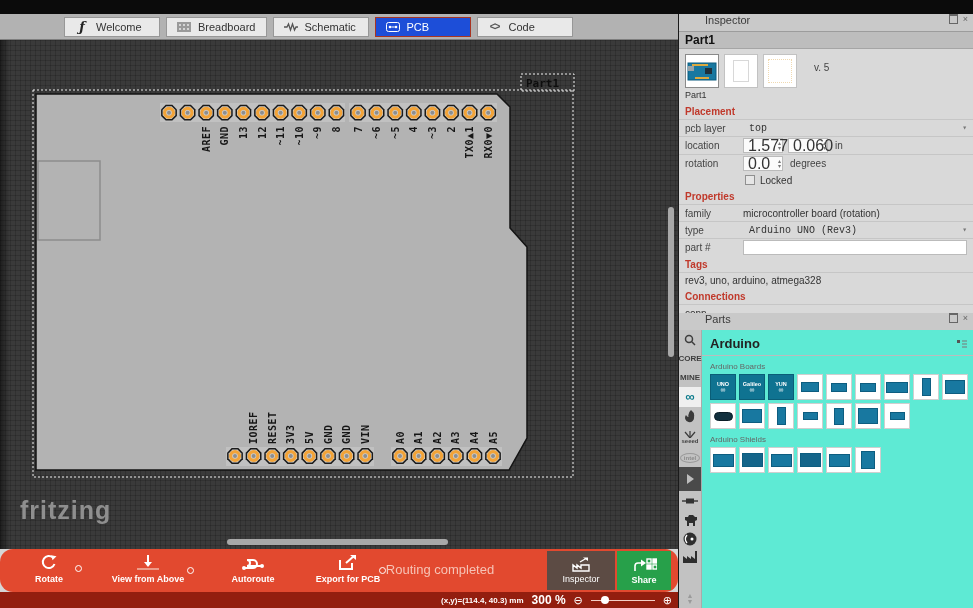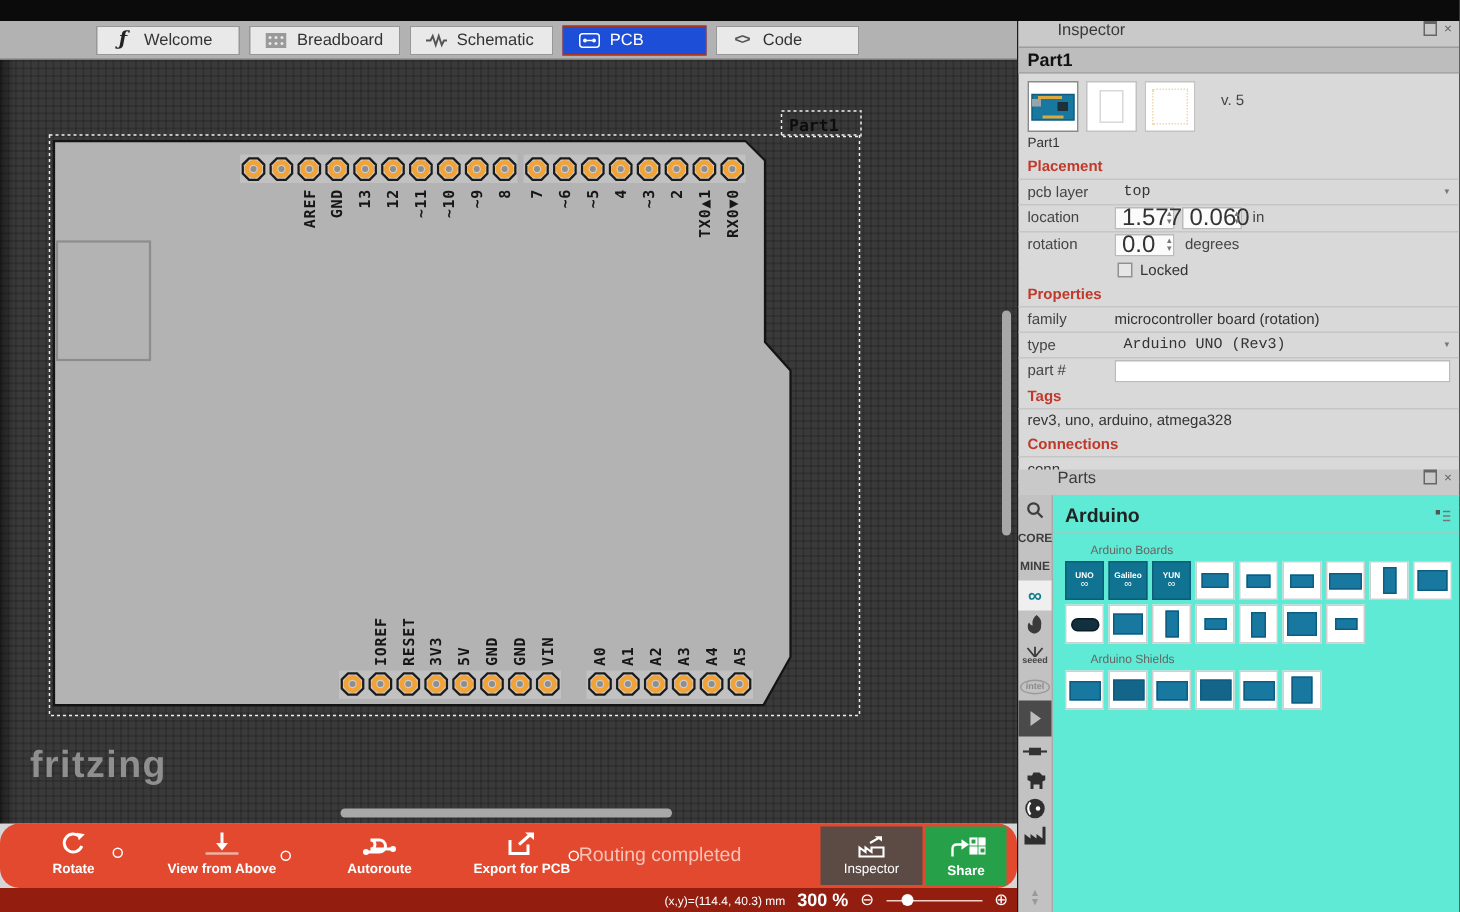--- a/index.html
+++ b/index.html
@@ -28,21 +28,21 @@
   #toolbar{position:absolute;left:0;top:549px;width:678px;height:43px;background:#e2492f;color:#fff;border-radius:13px;}
   .titem{position:absolute;top:4px;text-align:center;cursor:default;}
   .ticonbox{height:20px;display:flex;align-items:center;justify-content:center;}
   .tlabel{font-size:9px;font-weight:bold;display:block;margin-top:1px;}
   .badge{position:absolute;width:5px;height:5px;border:1px solid #fff;border-radius:50%;background:#e2492f;}
   #routing-status{position:absolute;left:340px;top:13px;width:200px;text-align:center;font-size:13px;color:#f6c3b6;}
   #fabricate{position:absolute;left:547px;top:2px;width:68px;height:39px;background:#5c4b44;display:flex;flex-direction:column;align-items:center;justify-content:center;gap:2px;font-size:9px;cursor:default;}
   #share{position:absolute;left:617px;top:2px;width:54px;height:39px;background:#27a04a;display:flex;flex-direction:column;align-items:center;justify-content:center;gap:2px;font-size:9px;font-weight:bold;cursor:default;}
   
   #statusbar{position:absolute;left:0;top:592px;width:678px;height:16px;background:#931e0f;color:#fff;display:flex;align-items:center;justify-content:flex-end;gap:8px;padding-right:6px;box-sizing:border-box;}
-  #coords{font-size:8px;font-weight:normal;}
+  #coords{font-size:8px;font-weight:bold;}
   #zoomlevel{font-size:12px;font-weight:bold;}
   .zglyph{font-size:11px;line-height:11px;}
   #zslider{position:relative;width:64px;height:10px;}
   #zslider .line{position:absolute;left:0;top:4.5px;width:100%;height:1.5px;background:#f3cfc6;}
   #zslider .knob{position:absolute;left:10px;top:1px;width:8px;height:8px;border-radius:50%;background:#fff;}
   
   #rightpanel{position:absolute;left:678px;top:14px;width:295px;height:594px;background:#d9d9d9;border-left:1px solid #1a1a1a;box-sizing:border-box;font-size:10px;color:#333;}
   .ititle{height:17px;background:#c9c9c9;border-bottom:1px solid #9c9c9c;display:flex;padding:0 5px 0 26px;font-size:11px;color:#3a3a3a;}
   .ititle .sp{flex:1;}
   .wicon{color:#666;font-size:9px;margin-left:5px;cursor:default;}
@@ -79,21 +79,21 @@
   .sitem.seltab{background:#efefef;width:22px;height:20px;}
   .sitem .inf{font-size:13px;font-weight:bold;color:#0e7c8c;line-height:10px;}
   .sitem.dark{background:#4a4a4a;height:24px;color:#ddd;}
   .sitem .playtri{width:0;height:0;border-left:7px solid #bdbdbd;border-top:5px solid transparent;border-bottom:5px solid transparent;}
   .brandtxt{font-size:6px;font-weight:bold;color:#444;}
   .inteloval{border:1px solid #9a9a9a;border-radius:50%;padding:1px 3px;font-size:6px;color:#8a8a8a;}
   .scrollarrows{margin-top:auto;display:flex;flex-direction:column;line-height:6px;color:#9a9a9a;font-size:7px;}
   #partscontent{flex:1;background:#5eead4;overflow:hidden;}
   #partshdr{display:flex;align-items:center;font-size:13px;font-weight:bold;color:#222;padding:6px 6px 4px 8px;border-bottom:1px solid #bcbcbc;}
   #partshdr .sp{flex:1;}
-  .grouplabel{font-size:8px;color:#666;margin:6px 0 3px 25px;}
+  .grouplabel{font-size:8px;color:#666;margin:6px 0 3px 8px;}
   .tilerow{display:flex;gap:3px;margin:0 0 3px 8px;flex-wrap:nowrap;}
   .tile{width:26px;height:26px;background:#fff;border:1px solid #cfcfcf;box-sizing:border-box;display:flex;align-items:center;justify-content:center;flex-direction:column;cursor:default;flex-shrink:0;}
   .tile.logo{background:#0f7391;border-color:#0a5e77;color:#fff;}
   .tile.logo .ll{font-size:5.5px;font-weight:bold;}
   .tile.logo .li{font-size:7px;line-height:6px;}
   .pb{background:#1878a0;border:1px solid #0d5d80;box-sizing:border-box;}
   .pb.bh{width:18px;height:10px;} .pb.bh2{width:16px;height:9px;}
   .pb.bw{width:22px;height:11px;} .pb.bv{width:9px;height:18px;}
   .pb.bv2{width:10px;height:17px;} .pb.buno{width:20px;height:14px;}
   .pb.bs{width:15px;height:8px;} .pb.bb{width:20px;height:16px;}

